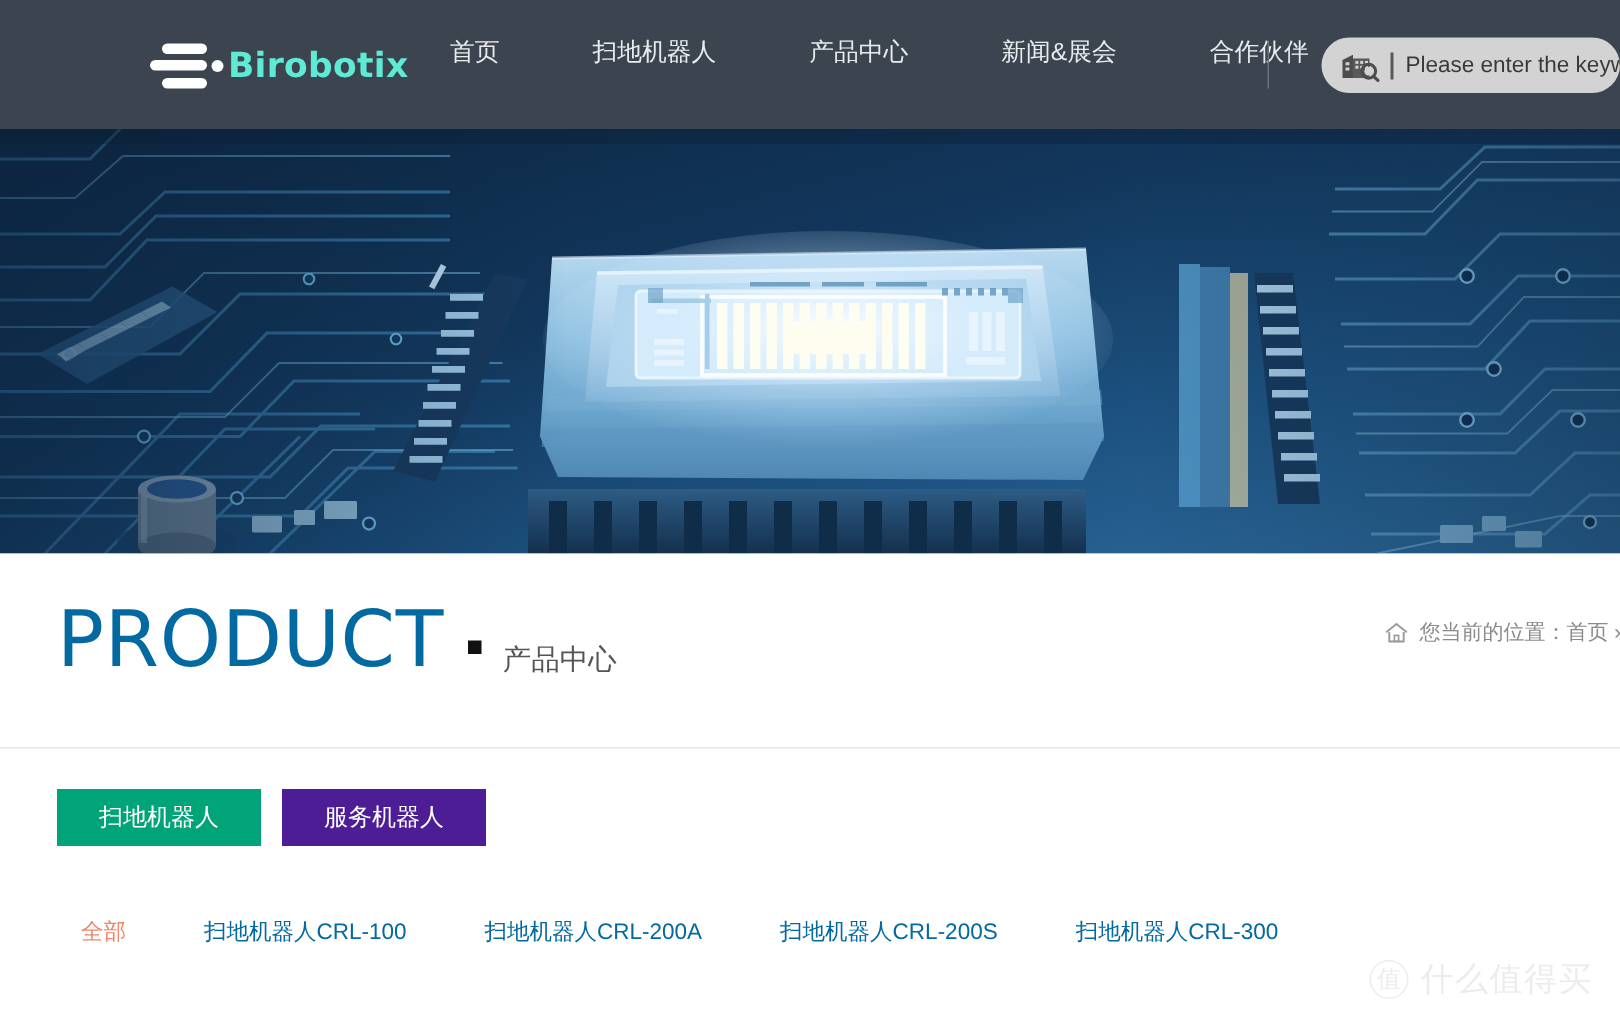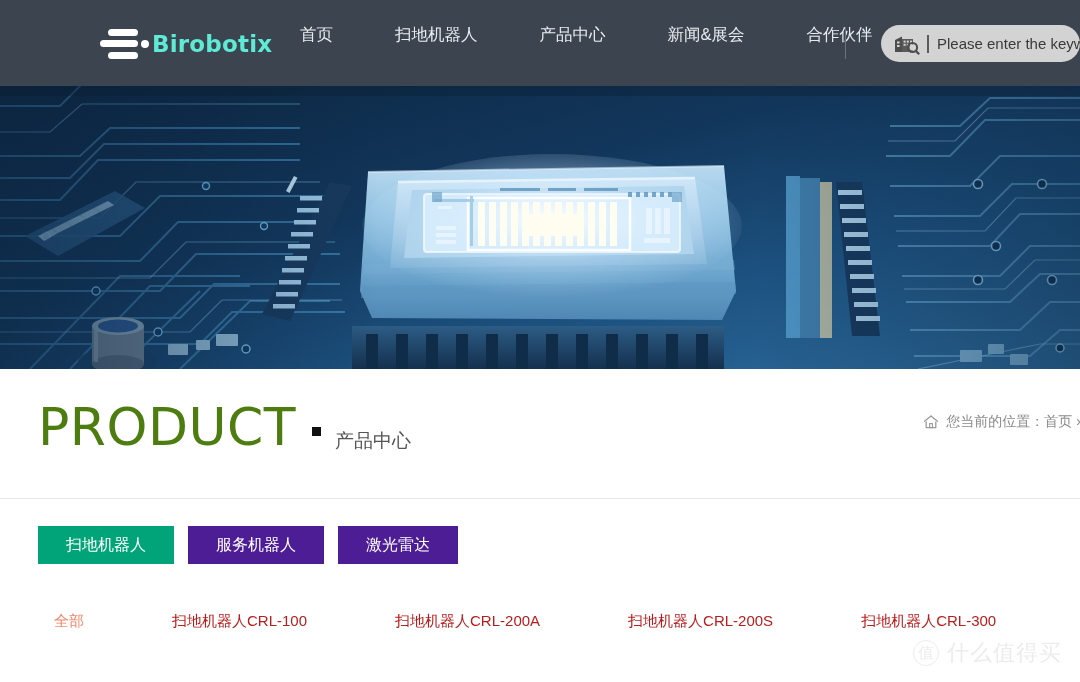--- a/index.html
+++ b/index.html
@@ -121,21 +121,21 @@
     border-bottom: 1px solid #e8e8e8;
   }
   .page-title {
     position: absolute;
     left: 38px; top: 28px;
     display: flex;
     align-items: baseline;
   }
   .title-en {
     font-size: 52px;
-    color: #4d7c0f;
+    color: #0369a1;
     font-weight: 400;
     letter-spacing: 0.5px;
     font-family: "DejaVu Sans", sans-serif;
   }
   .title-square {
     width: 9px; height: 9px;
     background: #111111;
     margin-left: 16px;
     align-self: center;
     position: relative;
@@ -179,25 +179,24 @@
     white-space: nowrap;
   }
   .tab.active { background: #00a478; }
 
   
   .subfilters {
     position: absolute;
     left: 54px; top: 612px;
     display: flex;
     align-items: center;
-    gap: 36px;
   }
   .subfilter {
     font-size: 15px;
-    color: #b91c1c;
+    color: #0369a1;
     margin-right: 52px;
     cursor: pointer;
     white-space: nowrap;
   }
   .subfilter.active { color: #f2866a; }
 
   
   .watermark {
     position: absolute;
     right: 18px; bottom: 14px;
@@ -540,21 +539,20 @@
     </svg>
     <span>您当前的位置：首页 »</span>
   </div>
 </div>
 
 <div class="content-area">
 
   <div class="tabs">
     <div class="tab active">扫地机器人</div>
     <div class="tab">服务机器人</div>
-    <div class="tab">激光雷达</div>
   </div>
 
   <div class="subfilters">
     <div class="subfilter active">全部</div>
     <div class="subfilter">扫地机器人CRL-100</div>
     <div class="subfilter">扫地机器人CRL-200A</div>
     <div class="subfilter">扫地机器人CRL-200S</div>
     <div class="subfilter">扫地机器人CRL-300</div>
   </div>
 

